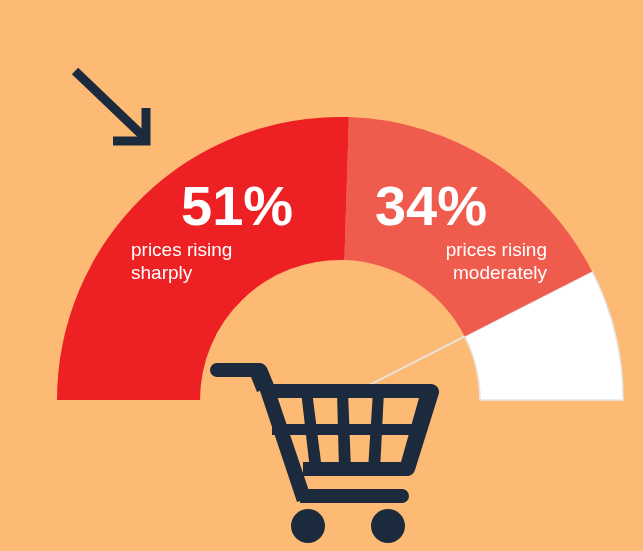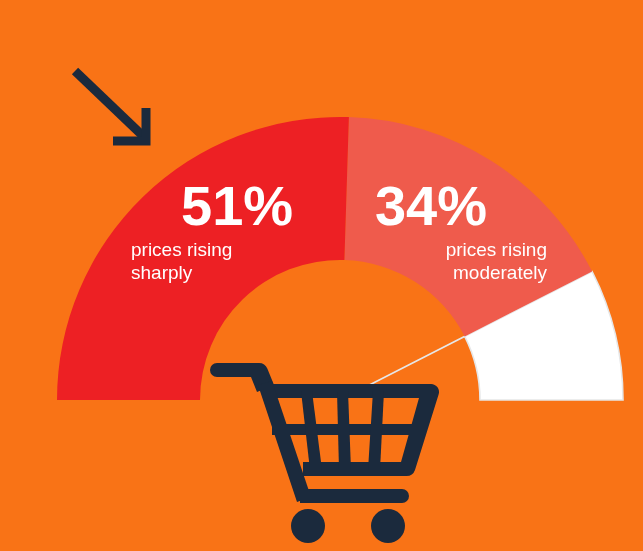--- a/index.html
+++ b/index.html
@@ -11,21 +11,21 @@
     width: 643px;
     height: 551px;
     background: #ffffff;
     font-family: "Liberation Sans", sans-serif;
     overflow: hidden;
   }
   #infographic {
     position: relative;
     width: 643px;
     height: 551px;
-    background: #f97316;
+    background: #fdba74;
   }
   #gauge-svg {
     position: absolute;
     left: 0;
     top: 0;
     width: 643px;
     height: 551px;
     display: block;
   }
   .seg-pct {

